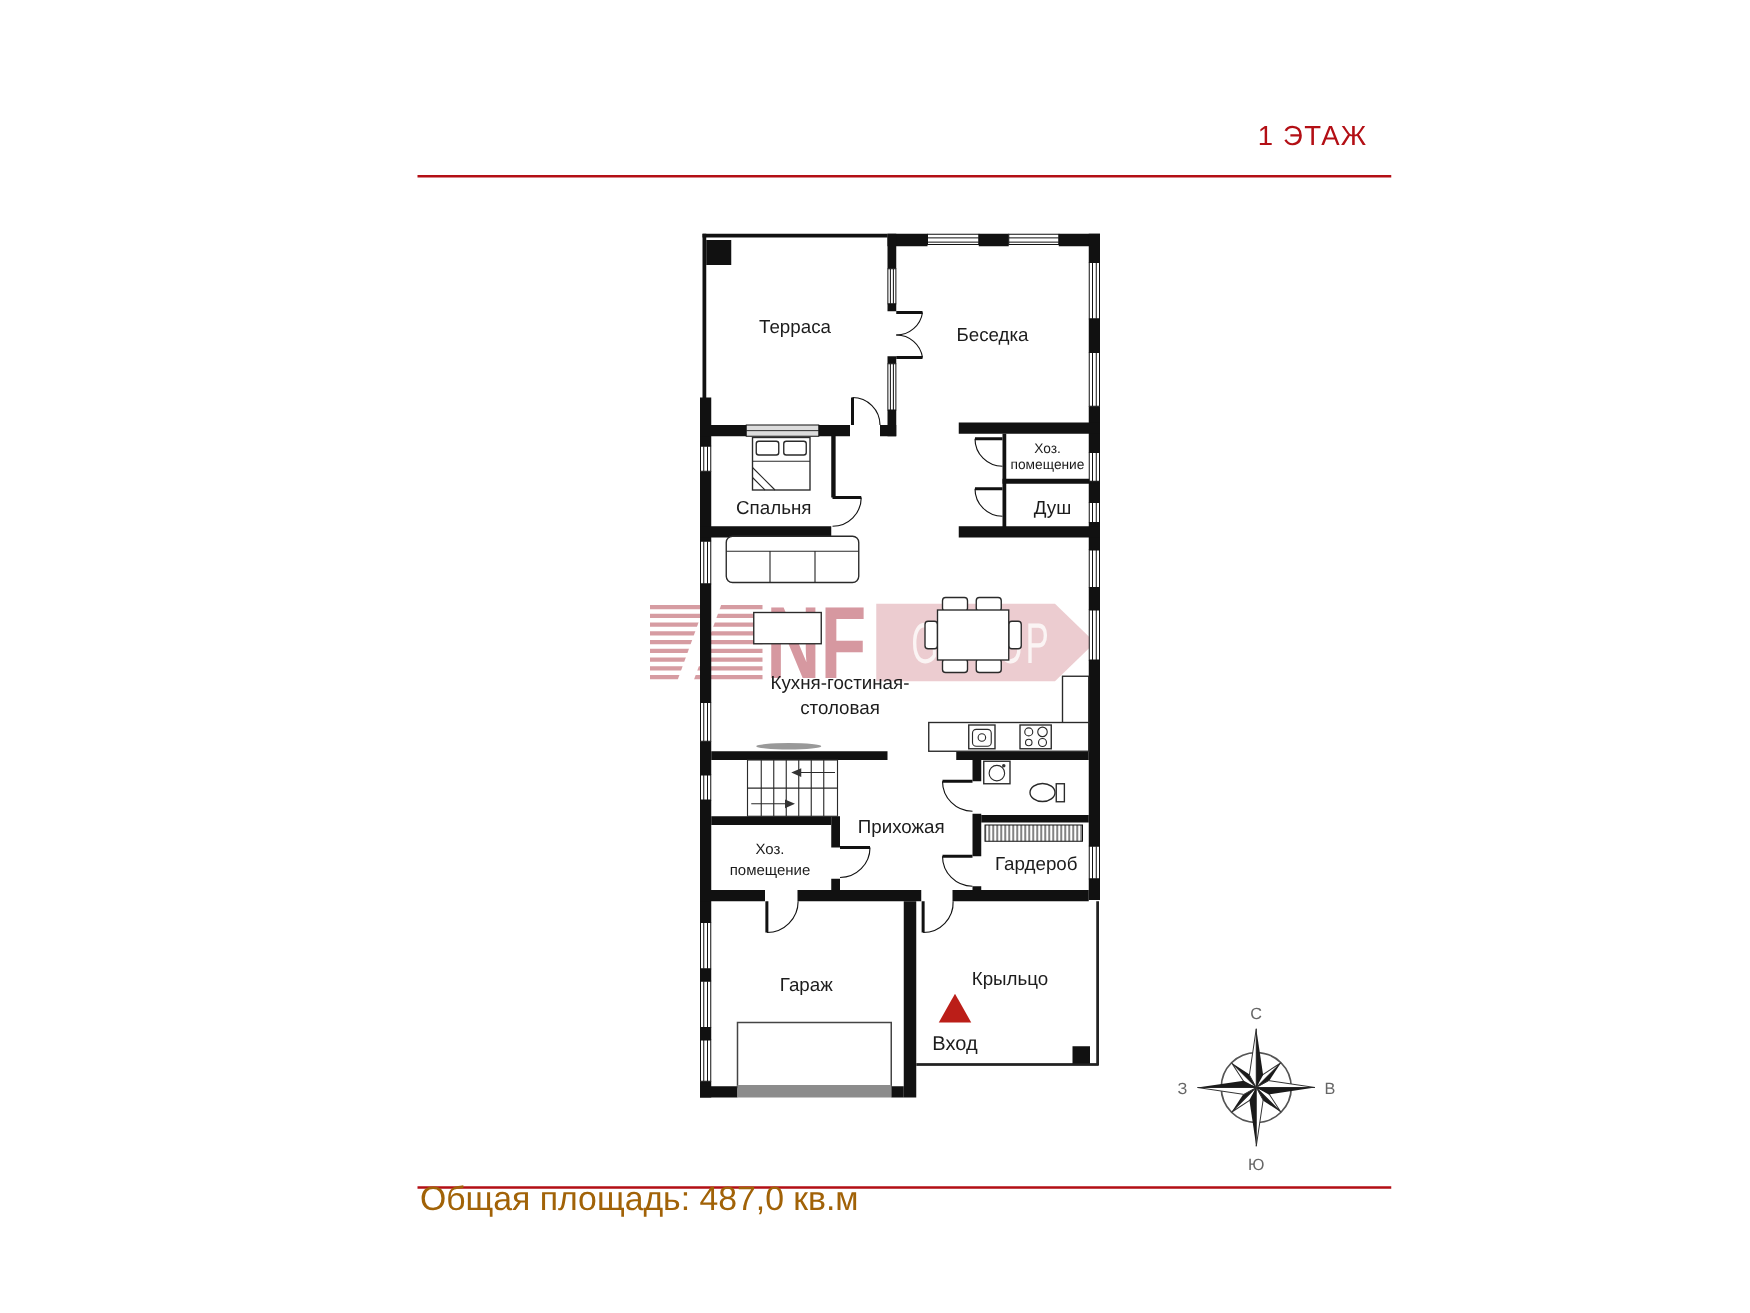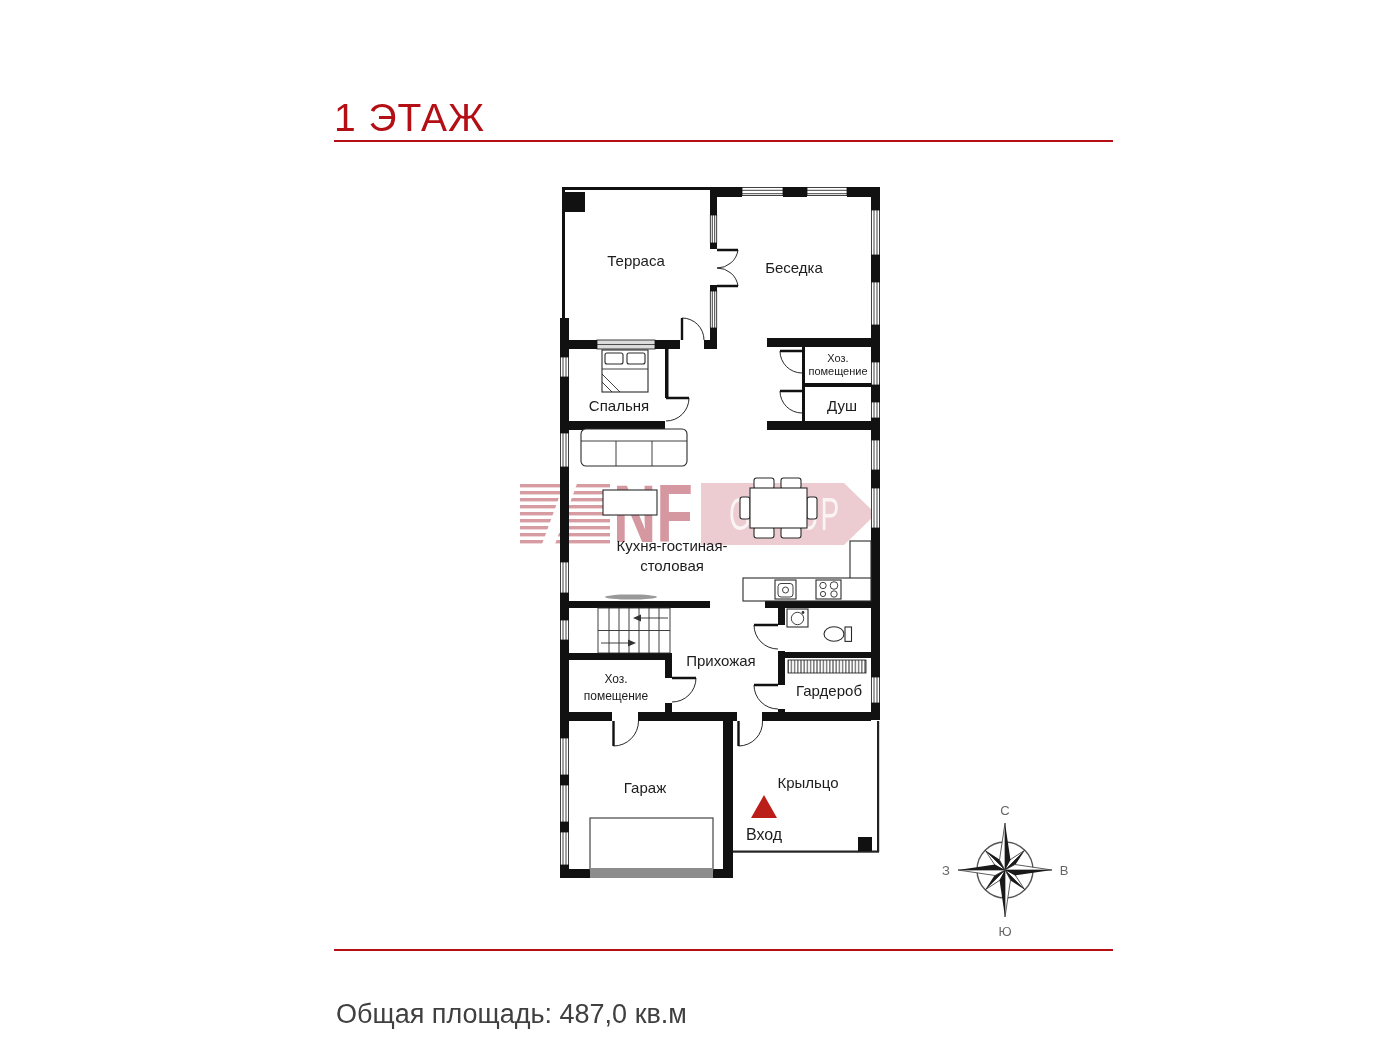--- a/index.html
+++ b/index.html
@@ -1,23 +1,23 @@
 <!DOCTYPE html>
 <html><head>
 <meta charset="utf-8">
 <style>
   html,body{margin:0;padding:0;background:#fff;}
   .page{position:relative;width:1400px;height:1050px;background:#ffffff;overflow:hidden;
         font-family:"Liberation Sans",sans-serif;}
-  .title{position:absolute;left:334px;top:96px;width:760px;text-align:left;
-         font-size:39px;color:#b30f15;letter-spacing:1px;}
+  .title{position:absolute;left:334px;top:96px;width:760px;text-align:right;
+         font-size:22px;color:#b30f15;letter-spacing:1px;}
   .rule{position:absolute;left:334px;width:779px;height:2px;background:#b30f15;}
   .rule-top{top:140px;}
   .rule-bottom{top:949px;}
-  .footer{position:absolute;left:336px;top:999px;font-size:27px;color:#404040;}
+  .footer{position:absolute;left:336px;top:944px;font-size:27px;color:#a16207;}
   .plan{position:absolute;left:505px;top:178px;width:385px;height:710px;}
   .compass{position:absolute;left:935px;top:797px;width:140px;height:148px;}
   svg text{font-family:"Liberation Sans",sans-serif;}
   .winset rect{fill:#fff;stroke:#111;stroke-width:.8;}
   .winset path{stroke:#111;stroke-width:.8;fill:none;}
   .lbl text{fill:#1c1c1c;text-anchor:middle;}
   .furn{fill:#fff;stroke:#2a2a2a;stroke-width:1.1;}
   .thin{stroke:#2a2a2a;stroke-width:.9;fill:none;}
 </style>
 </head>

